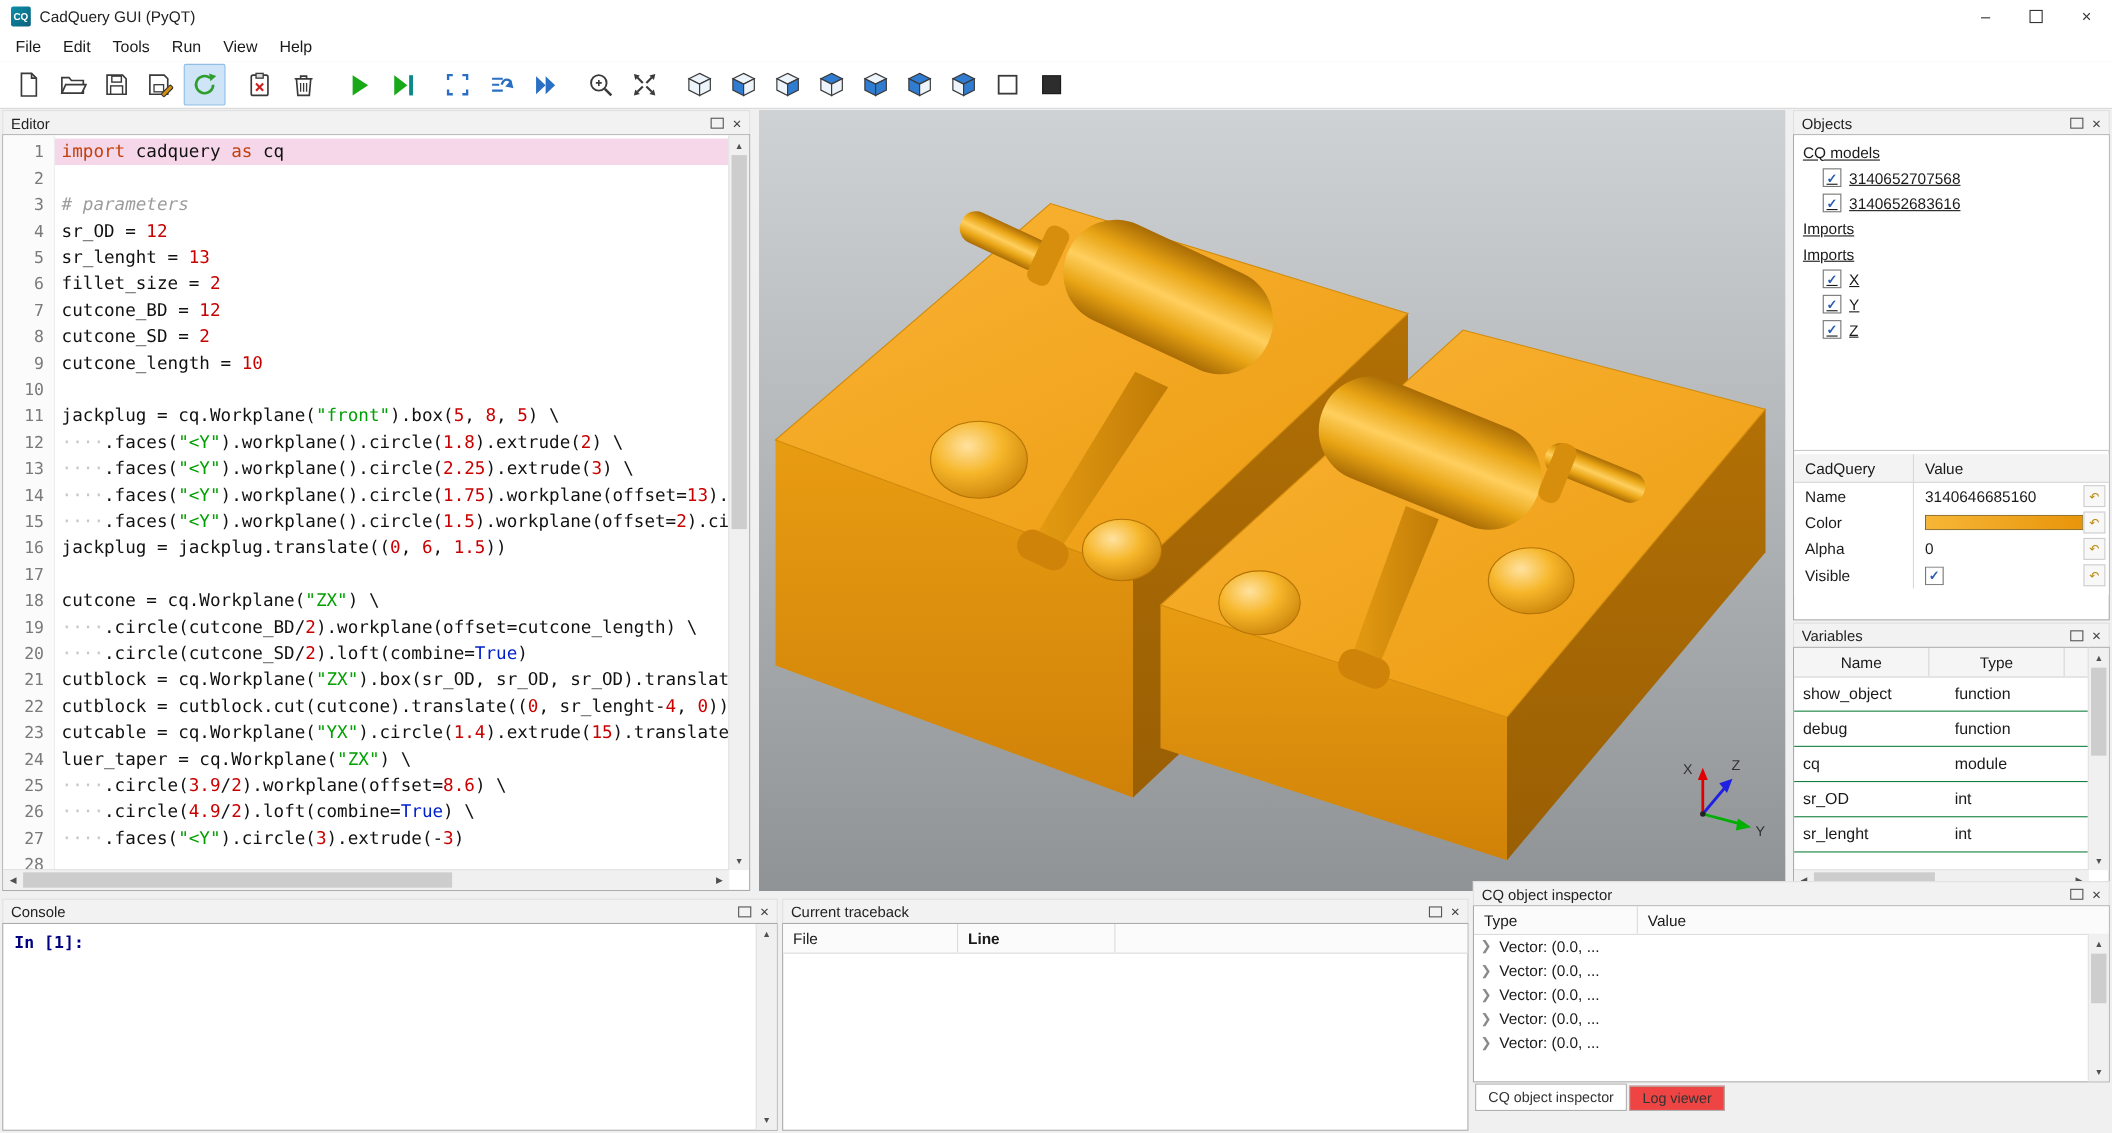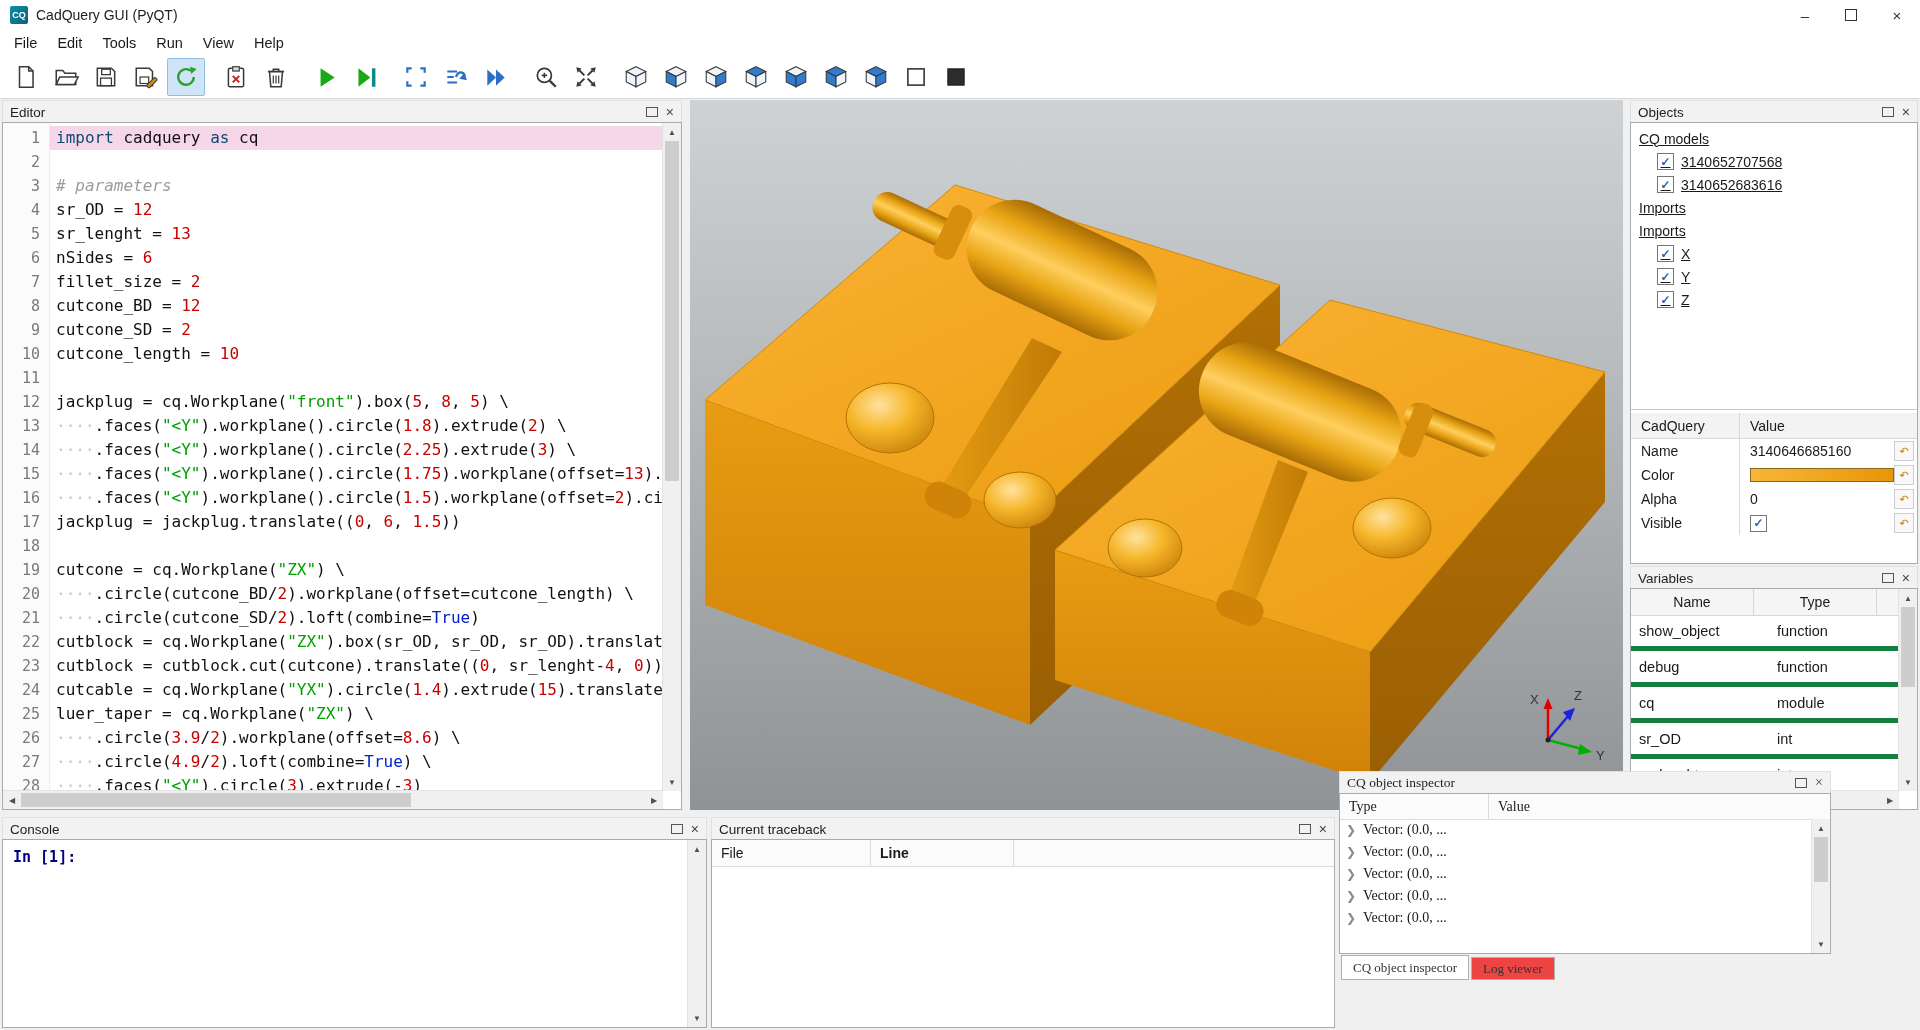--- a/index.html
+++ b/index.html
@@ -51,21 +51,21 @@
 
   
   .gutter{position:absolute;left:0;top:0;width:46px;bottom:19px;background:#fbfbfb;
           border-right:1px solid #ededed;padding-top:3px;overflow:hidden;
           font-family:"DejaVu Sans Mono",monospace;font-size:15px;color:#7a7a7a;text-align:right;}
   .gut-num{height:24px;line-height:24px;padding-right:9px;}
   .code-area{position:absolute;left:47px;top:0;right:18px;bottom:19px;overflow:hidden;
              padding-top:3px;font-family:"DejaVu Sans Mono",monospace;font-size:16px;background:#fff;}
   .code-line{height:24px;line-height:24px;white-space:pre;padding-left:6px;}
   .code-line.cur{background:#f6d7e9;}
-  .tk-k{color:#0c4a6e;} .tk-s{color:#00a000;} .tk-n{color:#c80000;}
+  .tk-k{color:#c2410c;} .tk-s{color:#00a000;} .tk-n{color:#c80000;}
   .tk-c{color:#9c9c9c;font-style:italic;} .tk-b{color:#0020cc;}
   .tk-w{color:#c6c6c6;} .tk-p{color:#111;}
 
   
   .viewport{position:absolute;left:690px;top:100px;width:933px;height:710px;
             background:linear-gradient(180deg,#ced2d5 0%,#b3b7ba 45%,#8f9396 100%);}
 
   
   .tree{position:absolute;left:0;top:0;right:0;height:282px;border-bottom:1px solid #c9c9c9;
         padding-top:4px;font-size:14px;overflow:hidden;background:#fff;}
@@ -87,21 +87,21 @@
              background:linear-gradient(90deg,#f7b637,#e8950a);}
   .undo-btn{width:18px;height:18px;margin-right:3px;border:1px solid #cdcdcd;background:#f8f8f8;
             display:flex;align-items:center;justify-content:center;font-size:11px;color:#b8860b;flex:none;}
   .undo-btn::after{content:"↶";}
 
   
   .vt-header{position:absolute;left:0;top:0;right:18px;height:26px;display:flex;
              background:#f5f5f5;border-bottom:1px solid #d6d6d6;font-size:14px;}
   .vt-header div{display:flex;align-items:center;justify-content:center;border-right:1px solid #d6d6d6;}
   .vt-rows{position:absolute;left:0;top:26px;right:18px;bottom:18px;overflow:hidden;font-size:14.5px;}
-  .vt-row{height:31px;display:flex;border-bottom:5px solid #15803d;}
+  .vt-row{height:31px;display:flex;border-bottom:1px solid #15803d;}
   .vt-row div{display:flex;align-items:center;padding:0 8px;overflow:hidden;white-space:nowrap;}
   .vc1{width:122px;flex:none;} .vc2{width:122px;flex:none;} .vc3{flex:1;}
 
   
   .console-text{padding:8px 10px;font-family:"DejaVu Sans Mono",monospace;font-size:15px;
                 font-weight:bold;color:#000080;}
 
   
   .tbl-header{height:26px;display:flex;background:#fbfbfb;border-bottom:1px solid #dcdcdc;font-size:14px;}
   .tbl-header div{display:flex;align-items:center;padding:0 9px;border-right:1px solid #dcdcdc;}
@@ -336,21 +336,20 @@
           <div class="gut-num">26</div>
           <div class="gut-num">27</div>
           <div class="gut-num">28</div>
         </div>
       <div class="code-area">
           <div class="code-line cur"><span class="tk-k">import</span><span class="tk-p"> cadquery </span><span class="tk-k">as</span><span class="tk-p"> cq</span></div>
           <div class="code-line"></div>
           <div class="code-line"><span class="tk-c"># parameters</span></div>
           <div class="code-line"><span class="tk-p">sr_OD = </span><span class="tk-n">12</span></div>
           <div class="code-line"><span class="tk-p">sr_lenght = </span><span class="tk-n">13</span></div>
-          <div class="code-line"><span class="tk-p">nSides = </span><span class="tk-n">6</span></div>
           <div class="code-line"><span class="tk-p">fillet_size = </span><span class="tk-n">2</span></div>
           <div class="code-line"><span class="tk-p">cutcone_BD = </span><span class="tk-n">12</span></div>
           <div class="code-line"><span class="tk-p">cutcone_SD = </span><span class="tk-n">2</span></div>
           <div class="code-line"><span class="tk-p">cutcone_length = </span><span class="tk-n">10</span></div>
           <div class="code-line"></div>
           <div class="code-line"><span class="tk-p">jackplug = cq.Workplane(</span><span class="tk-s">"front"</span><span class="tk-p">).box(</span><span class="tk-n">5</span><span class="tk-p">, </span><span class="tk-n">8</span><span class="tk-p">, </span><span class="tk-n">5</span><span class="tk-p">) \</span></div>
           <div class="code-line"><span class="tk-w">····</span><span class="tk-p">.faces(</span><span class="tk-s">"&lt;Y"</span><span class="tk-p">).workplane().circle(</span><span class="tk-n">1.8</span><span class="tk-p">).extrude(</span><span class="tk-n">2</span><span class="tk-p">) \</span></div>
           <div class="code-line"><span class="tk-w">····</span><span class="tk-p">.faces(</span><span class="tk-s">"&lt;Y"</span><span class="tk-p">).workplane().circle(</span><span class="tk-n">2.25</span><span class="tk-p">).extrude(</span><span class="tk-n">3</span><span class="tk-p">) \</span></div>
           <div class="code-line"><span class="tk-w">····</span><span class="tk-p">.faces(</span><span class="tk-s">"&lt;Y"</span><span class="tk-p">).workplane().circle(</span><span class="tk-n">1.75</span><span class="tk-p">).workplane(offset=</span><span class="tk-n">13</span><span class="tk-p">).circle(</span></div>
           <div class="code-line"><span class="tk-w">····</span><span class="tk-p">.faces(</span><span class="tk-s">"&lt;Y"</span><span class="tk-p">).workplane().circle(</span><span class="tk-n">1.5</span><span class="tk-p">).workplane(offset=</span><span class="tk-n">2</span><span class="tk-p">).circle((</span></div>
@@ -614,21 +613,21 @@
       </span>
     </div>
     <div class="dock-body">
       <div class="tbl-header">
         <div style="width:140px;">File</div>
         <div style="width:124px;font-weight:bold;">Line</div>
       </div>
     </div>
   </div>
 
-  <div class="dock" style="left:1339px;top:771px;width:492px;height:211px;font-family:Liberation Serif, serif;">
+  <div class="dock" style="left:1339px;top:801px;width:579px;height:211px;">
     <div class="dock-header">
       <span>CQ object inspector</span>
       <span class="dock-btns">
         <span class="fbtn"></span>
         <span class="xbtn">×</span>
       </span>
     </div>
     <div class="dock-body" style="bottom:28px;">
       <div class="tbl-header" style="height:25px;">
         <div style="width:130px;">Type</div>

